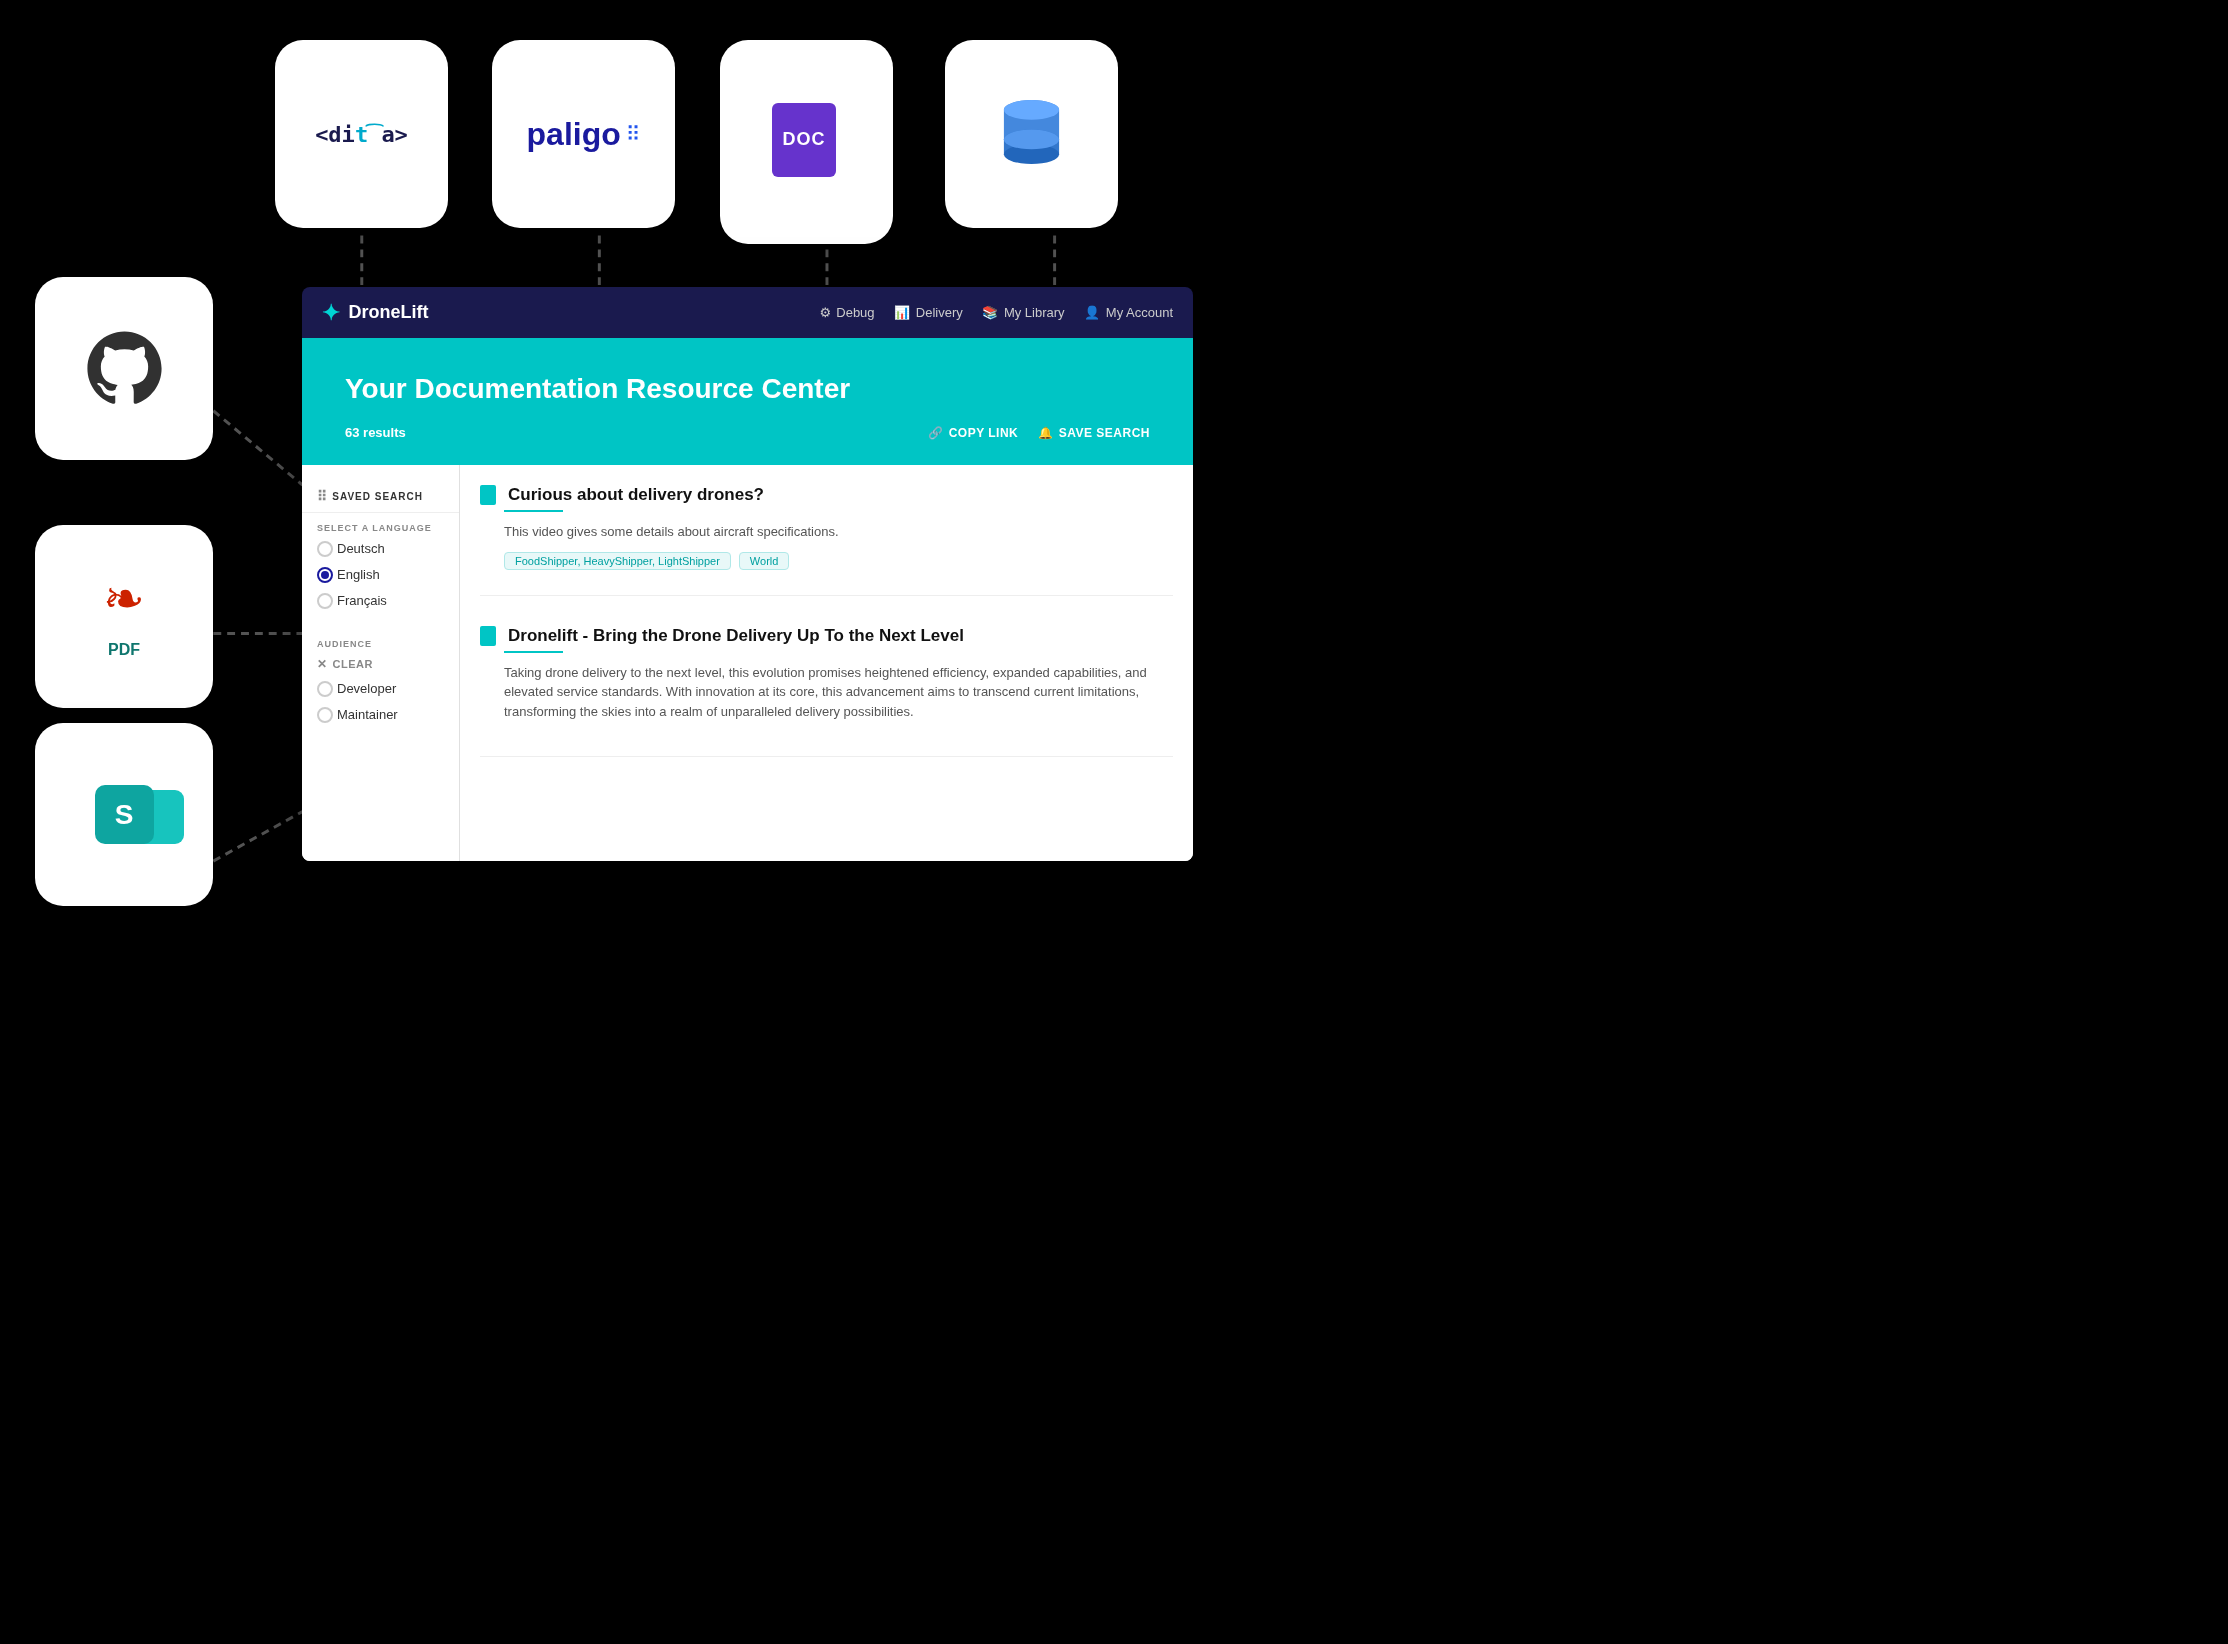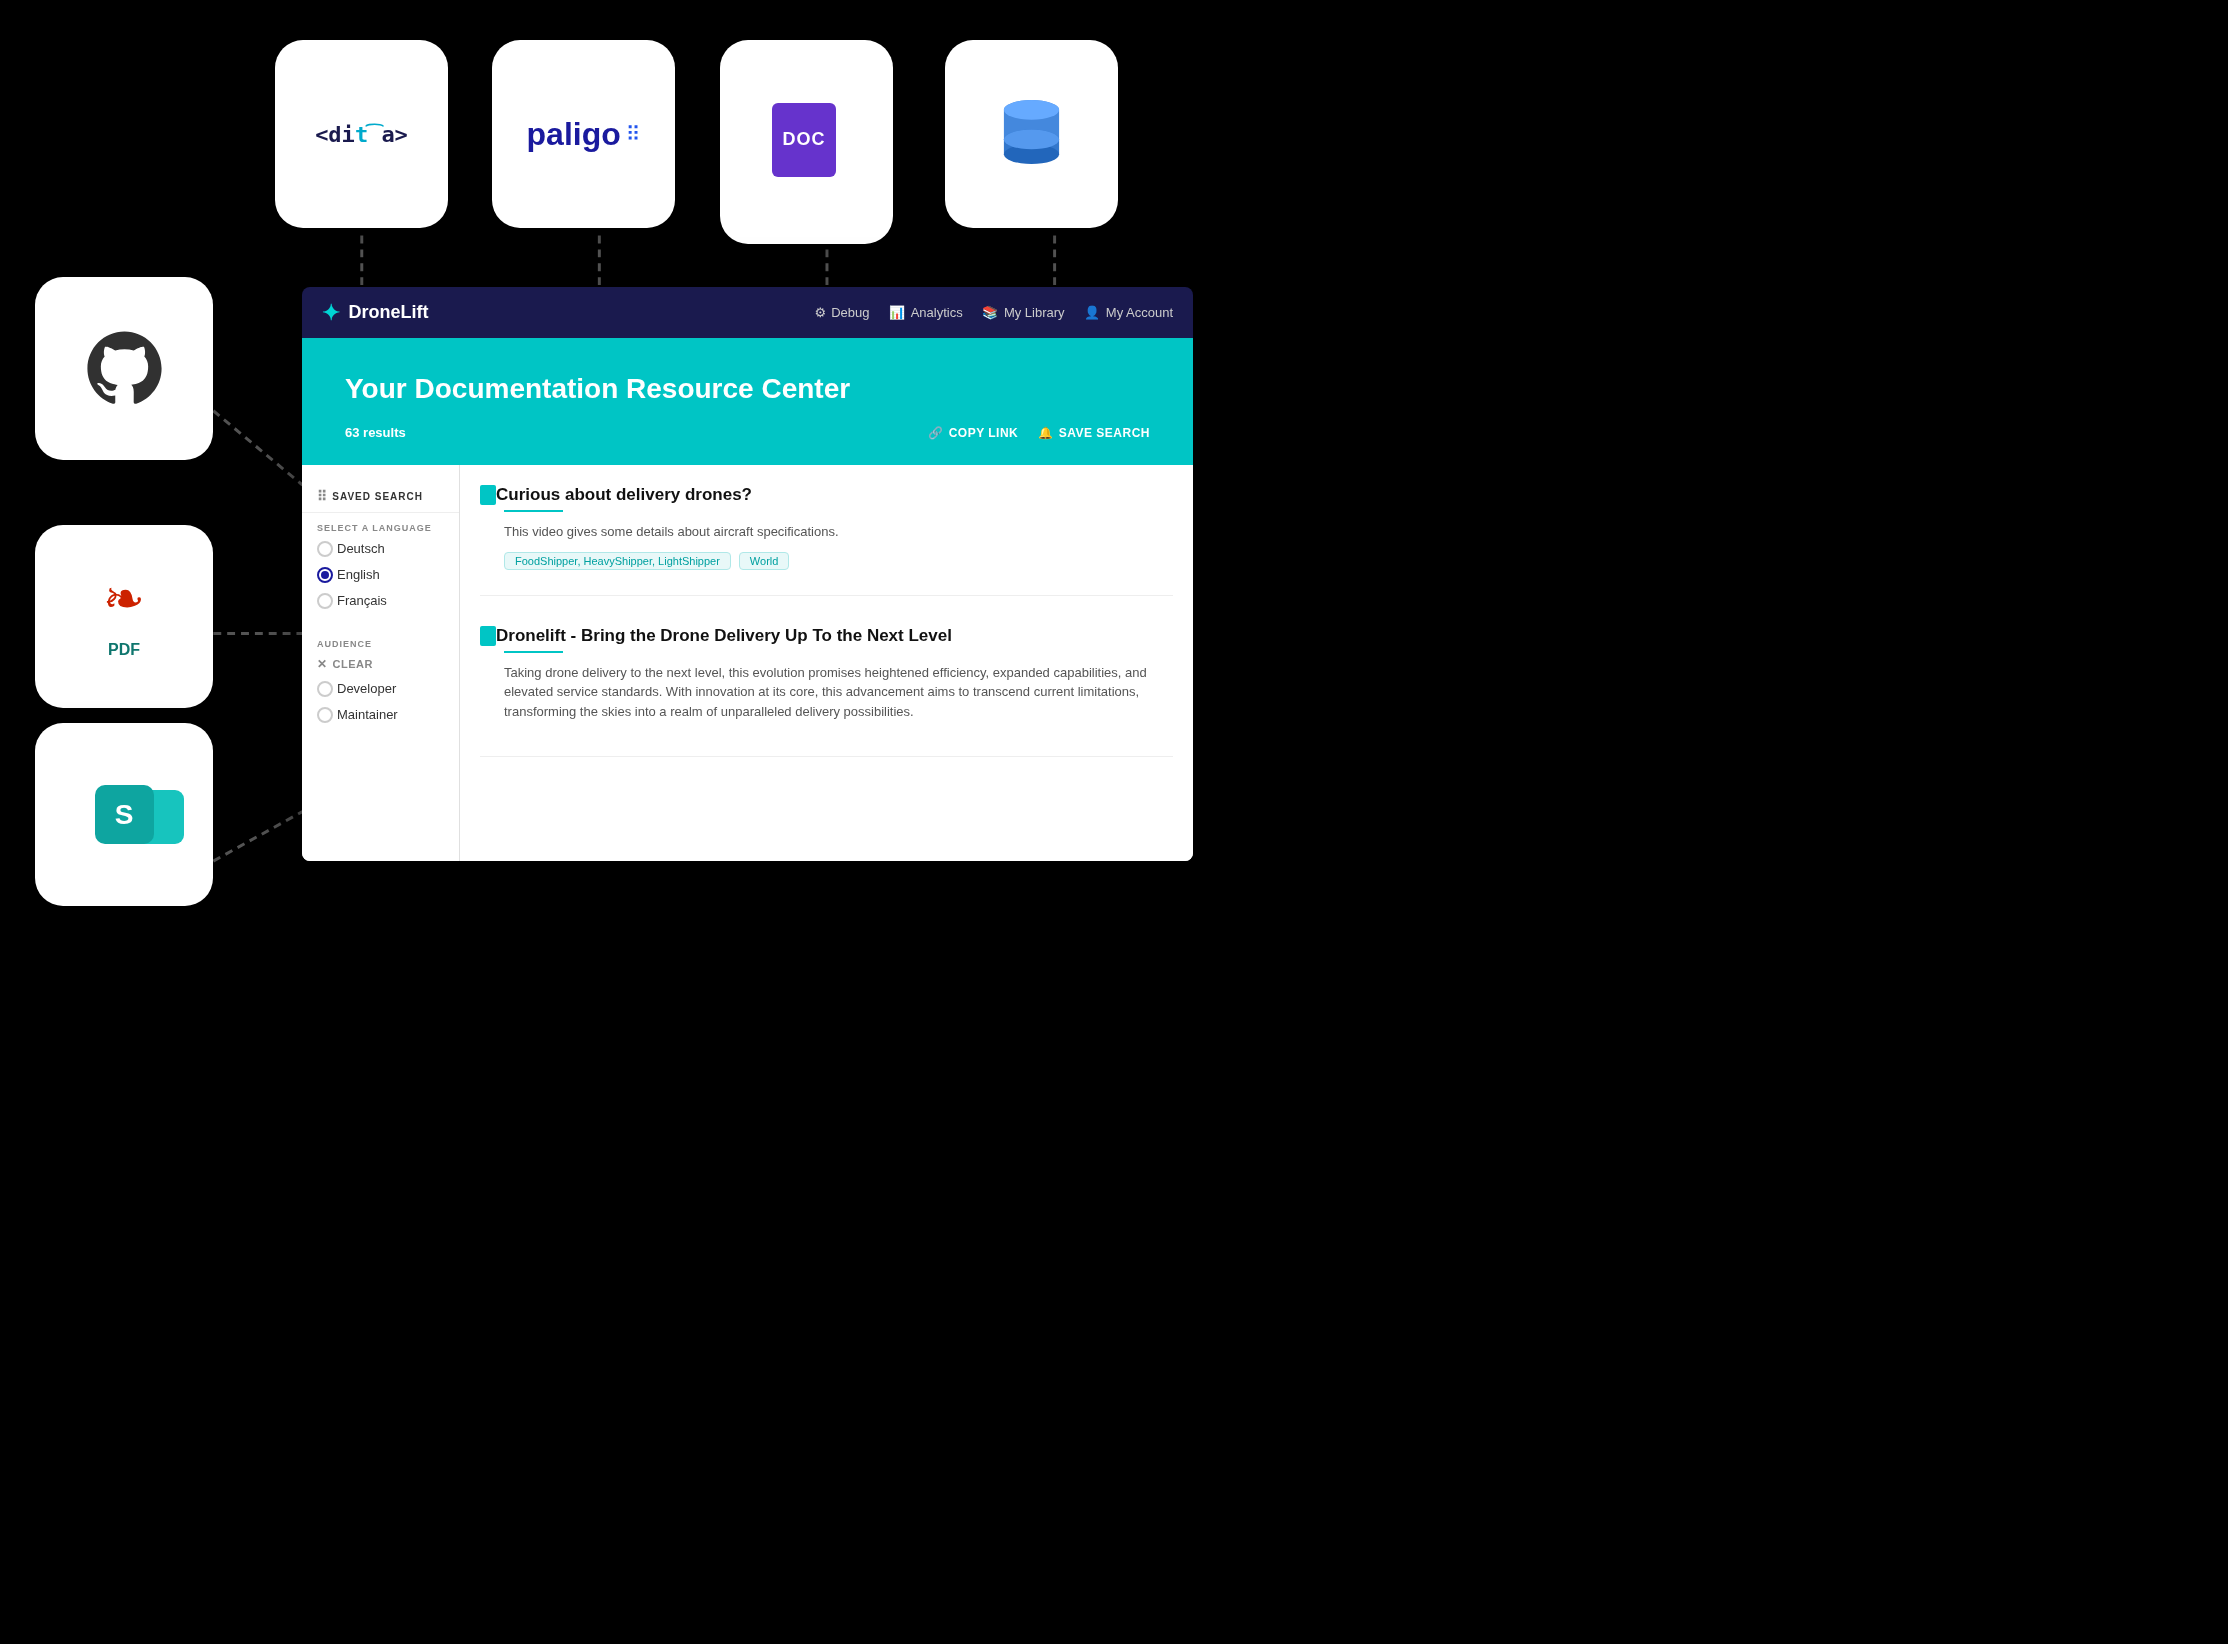--- a/index.html
+++ b/index.html
@@ -251,21 +251,21 @@
 
     .result-card {
       margin-bottom: 30px;
       padding-bottom: 25px;
       border-bottom: 1px solid #eee;
     }
 
     .result-title {
       display: flex;
       align-items: flex-start;
-      gap: 0;
+      gap: 12px;
       margin-bottom: 5px;
     }
 
     .result-title-icon {
       width: 16px;
       height: 20px;
       background: #00c5c5;
       border-radius: 2px;
       flex-shrink: 0;
     }
@@ -393,21 +393,21 @@
       <span class="navbar-brand-icon">✦</span>
       <span>DroneLift</span>
     </div>
     <div class="navbar-links">
       <div class="nav-link">
         <span>⚙</span>
         <span>Debug</span>
       </div>
       <div class="nav-link">
         <span>📊</span>
-        <span>Analytics</span>
+        <span>Delivery</span>
       </div>
       <div class="nav-link">
         <span>📚</span>
         <span>My Library</span>
       </div>
       <div class="nav-link">
         <span>👤</span>
         <span>My Account</span>
       </div>
     </div>

